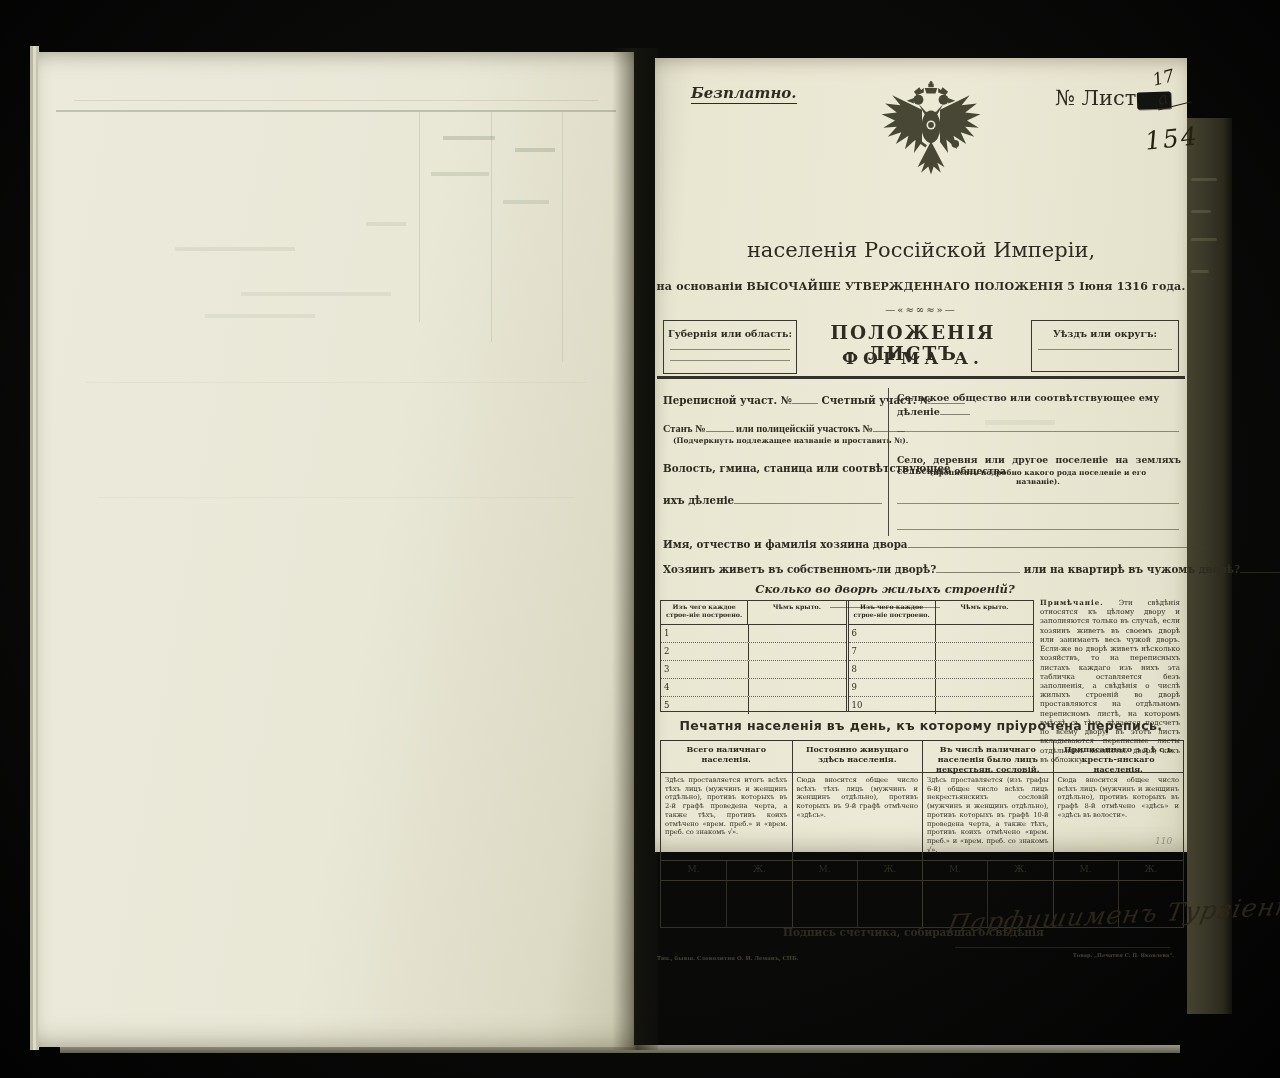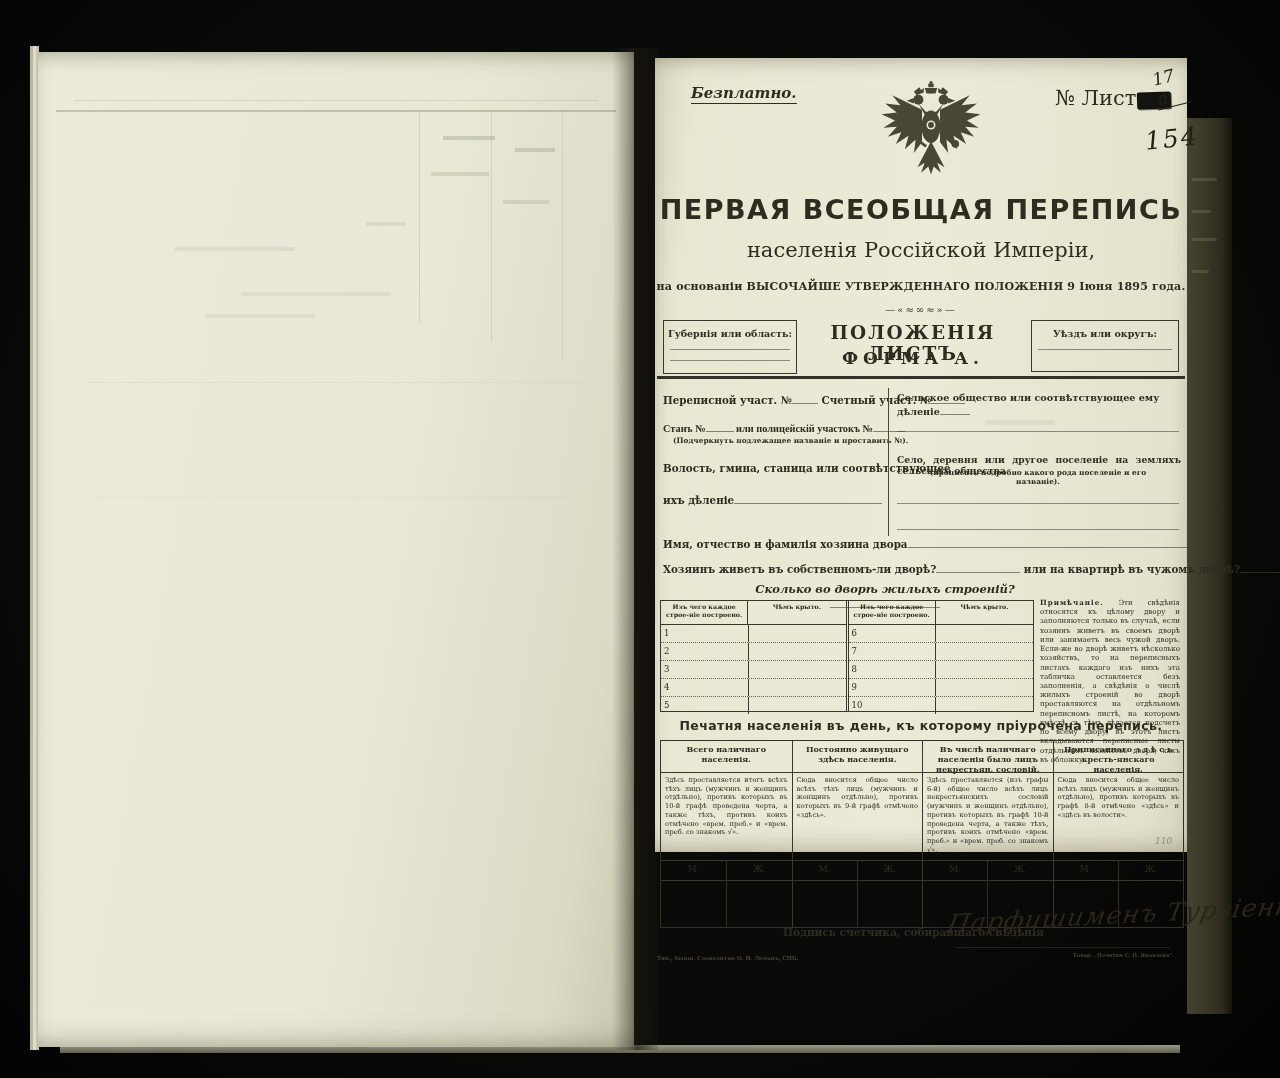--- a/index.html
+++ b/index.html
@@ -155,23 +155,22 @@
           <circle cx="60" cy="50" r="3.2"></circle>
         </g>
       </svg>
     </div>
 
     <div class="abs" id="sheet-label">№ Листа</div>
     <div class="abs" id="stamp"></div>
     <div class="abs" id="hand-note">17 а</div>
     <div class="abs" id="hand-number">154</div>
 
-    <div class="abs ctr sans b" id="title-main">ПЕРВАЯ ВСЕОБЩАЯ ПЕРЕПИСЬ</div>
     <div class="abs ctr serif" id="title-sub">населенія Россійской Имперіи,</div>
-    <div class="abs ctr serif b" id="title-law">на основаніи ВЫСОЧАЙШЕ УТВЕРЖДЕННАГО ПОЛОЖЕНІЯ 9 Іюня 1895 года.</div>
+    <div class="abs ctr serif b" id="title-law">на основаніи ВЫСОЧАЙШЕ УТВЕРЖДЕННАГО ПОЛОЖЕНІЯ 5 Іюня 1316 года.</div>
     <div class="abs ctr" id="ornament">—«≈∞≈»—</div>
 
     <div class="hbox" id="province-box">
       <div class="cap">Губернія или область:</div>
       <div class="bline"></div>
       <div class="bline"></div>
     </div>
     <div class="abs ctr serif" id="form-title1">ПОЛОЖЕНІЯ ЛИСТЪ</div>
     <div class="abs ctr serif" id="form-title2">ФОРМА А.</div>
     <div class="hbox" id="district-box">
@@ -276,21 +275,21 @@
       <span>Эти свѣдѣнія относятся къ цѣлому двору и заполняются только въ случаѣ, если хозяинъ живетъ въ своемъ дворѣ или занимаетъ весь чужой дворъ. Если-же во дворѣ живетъ нѣсколько хозяйствъ, то на переписныхъ листахъ каждаго изъ нихъ эта табличка оставляется безъ заполненія, а свѣдѣнія о числѣ жилыхъ строеній во дворѣ проставляются на отдѣльномъ переписномъ листѣ, на которомъ вмѣстѣ съ тѣмъ дѣлается подсчетъ по всему двору; въ этотъ листъ вкладываются переписные листы отдѣльныхъ хозяйствъ двора, какъ въ обложку.</span>
     </div>
 
     <div class="abs ctr sans b" id="tally-heading">Печатня населенія въ день, къ которому пріурочена перепись.</div>
     <div class="abs" id="tally">
       <div class="gh">Всего наличнаго населенія.</div>
       <div class="gh bl">Постоянно живущаго здѣсь населенія.</div>
       <div class="gh bl">Въ числѣ наличнаго населенія было лицъ некрестьян. сословій.</div>
       <div class="gh bl">Приписаннаго з д ѣ с ь кресть-янскаго населенія.</div>
 
-      <div class="gd">Здѣсь проставляется итогъ всѣхъ тѣхъ лицъ (мужчинъ и женщинъ отдѣльно), противъ которыхъ въ 10-й графѣ проведена черта, а также тѣхъ, противъ коихъ отмѣчено «врем. преб.» и «врем. преб. со знакомъ √».</div>
+      <div class="gd">Здѣсь проставляется итогъ всѣхъ тѣхъ лицъ (мужчинъ и женщинъ отдѣльно), противъ которыхъ въ 2-й графѣ проведена черта, а также тѣхъ, противъ коихъ отмѣчено «врем. преб.» и «врем. преб. со знакомъ √».</div>
       <div class="gd bl">Сюда вносится общее число всѣхъ тѣхъ лицъ (мужчинъ и женщинъ отдѣльно), противъ которыхъ въ 9-й графѣ отмѣчено «здѣсь».</div>
       <div class="gd bl">Здѣсь проставляется (изъ графы 6-й) общее число всѣхъ лицъ некрестьянскихъ сословій (мужчинъ и женщинъ отдѣльно), противъ которыхъ въ графѣ 10-й проведена черта, а также тѣхъ, противъ коихъ отмѣчено «врем. преб.» и «врем. преб. со знакомъ √».</div>
       <div class="gd bl">Сюда вносится общее число всѣхъ лицъ (мужчинъ и женщинъ отдѣльно), противъ которыхъ въ графѣ 8-й отмѣчено «здѣсь» и «здѣсь въ волости».</div>
 
       <div class="mzh">М.</div>
       <div class="mzh blt">Ж.</div>
       <div class="mzh bl">М.</div>
       <div class="mzh blt">Ж.</div>
       <div class="mzh bl">М.</div>
       <div class="mzh blt">Ж.</div>

